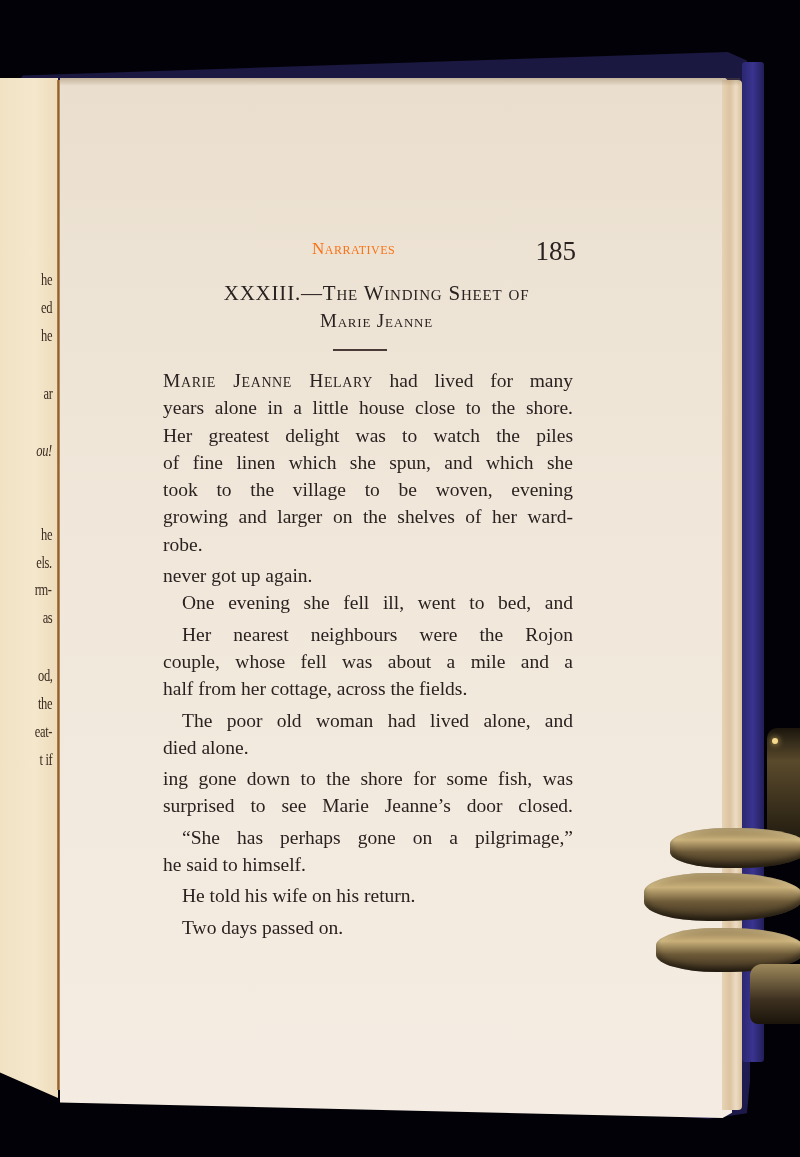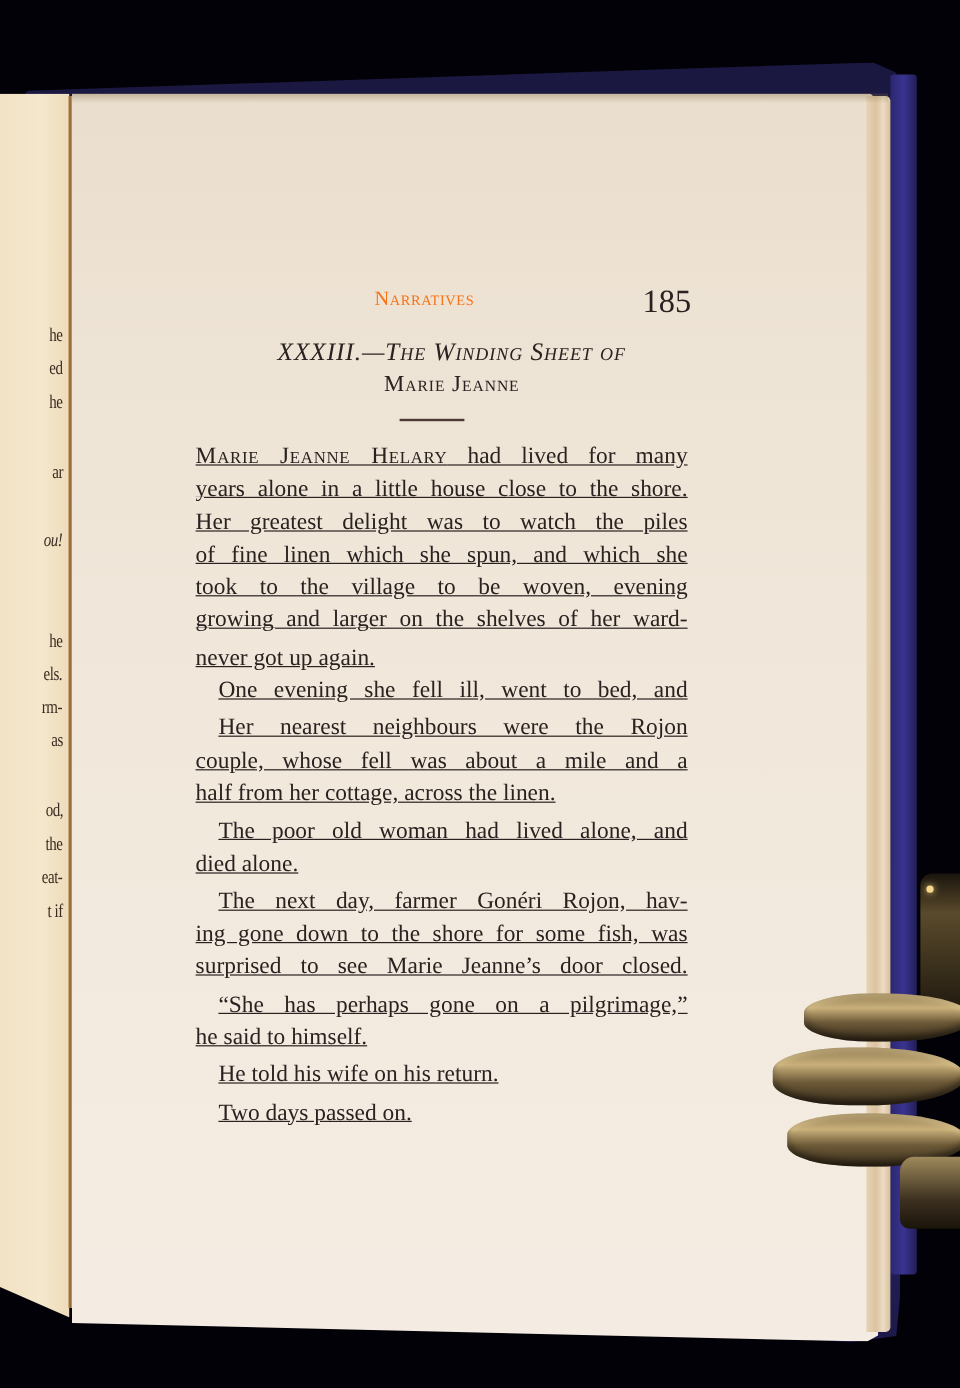--- a/index.html
+++ b/index.html
@@ -134,21 +134,20 @@
       text-align: center;
       color: #2a2220;
       line-height: 27px;
     }
     .chapter-title .line1 {
       font-size: 21px;
       font-variant: small-caps;
       letter-spacing: 0.8px;
       display: block;
       padding-left: 14px;
-      font-style: italic;
     }
     .chapter-title .line2 {
       font-size: 19px;
       font-variant: small-caps;
       letter-spacing: 0.8px;
       display: block;
       padding-left: 14px;
     }
     .title-rule {
       position: absolute;
@@ -171,21 +170,20 @@
     .para {
       margin: 0 0 4px 0;
       text-align: justify;
       text-align-last: left;
     }
     .para .ln {
       display: block;
       text-align: justify;
       text-align-last: justify;
       white-space: nowrap;
-      text-decoration: underline;
     }
     .para .ln.last {
       text-align-last: left;
     }
     .indent {
       padding-left: 19px;
     }
     .sc {
       font-variant: small-caps;
       letter-spacing: 0.6px;
@@ -275,40 +273,40 @@
 
   <div class="body-text">
 
     <div class="para">
       <span class="ln"><span class="sc">Marie Jeanne Helary</span><span> had lived for many</span></span>
       <span class="ln">years alone in a little house close to the shore.</span>
       <span class="ln">Her greatest delight was to watch the piles</span>
       <span class="ln">of fine linen which she spun, and which she</span>
       <span class="ln">took to the village to be woven, evening</span>
       <span class="ln">growing and larger on the shelves of her ward-</span>
+      <span class="ln last">robe.</span>
     </div>
 
     <div class="para">
       <span class="ln last">never got up again.</span>
       <span class="ln indent">One evening she fell ill, went to bed, and</span>
     </div>
 
     <div class="para">
       <span class="ln indent">Her nearest neighbours were the Rojon</span>
       <span class="ln">couple, whose fell was about a mile and a</span>
-      <span class="ln last">half from her cottage, across the linen.</span>
+      <span class="ln last">half from her cottage, across the fields.</span>
     </div>
 
     <div class="para">
       <span class="ln indent">The poor old woman had lived alone, and</span>
       <span class="ln last">died alone.</span>
     </div>
 
     <div class="para">
-      <span class="ln indent">The next day, farmer Gonéri Rojon, hav-</span>
       <span class="ln">ing gone down to the shore for some fish, was</span>
       <span class="ln">surprised to see Marie Jeanne’s door closed.</span>
     </div>
 
     <div class="para">
       <span class="ln indent">“She has perhaps gone on a pilgrimage,”</span>
       <span class="ln last">he said to himself.</span>
     </div>
 
     <div class="para">

